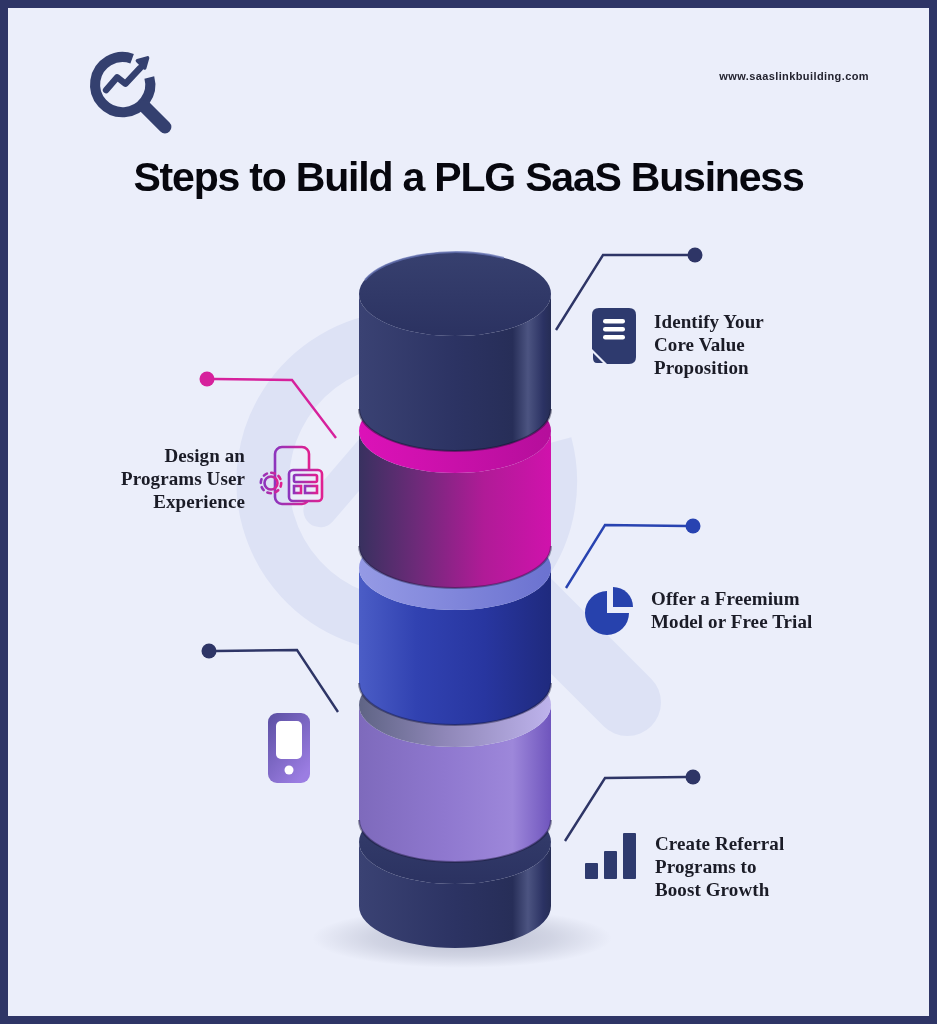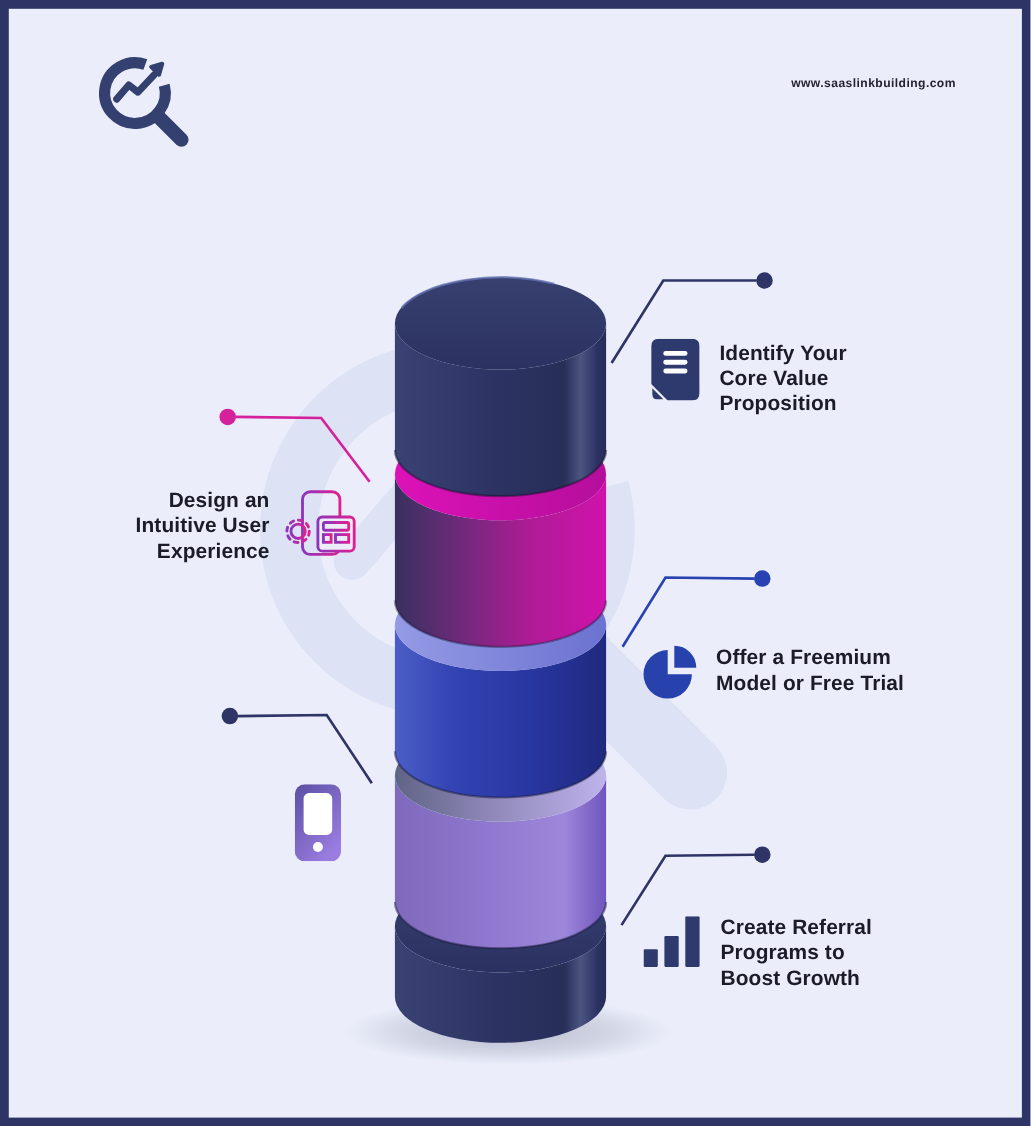--- a/index.html
+++ b/index.html
@@ -12,21 +12,21 @@
   .scene{position:absolute;left:0;top:0;z-index:1;}
   .logo-mark{position:absolute;left:84px;top:46px;width:92px;height:92px;z-index:10;}
   .website{
     position:absolute;top:70px;right:68px;z-index:10;
     font-size:11px;font-weight:700;letter-spacing:.4px;color:#23232f;
   }
   .title{
     position:absolute;left:0;right:0;top:154px;z-index:10;text-align:center;
     font-size:41px;font-weight:700;letter-spacing:-1.2px;color:#07070e;
   }
-  .callout{position:absolute;z-index:10;}
+  .callout{position:absolute;z-index:10;font-family:Liberation Serif, serif;}
   .callout .txt{
     position:absolute;font-size:19px;line-height:23px;font-weight:600;
     color:#1b1c27;white-space:pre-line;letter-spacing:.1px;
   }
   .txt-right{text-align:right;}
   .ic{position:absolute;}
   .c1{left:590px;top:303px;width:250px;height:90px;}
   .c1 .ic{left:2px;top:5px;width:44px;height:56px;}
   .c1 .txt{left:64px;top:7px;}
   .c2{left:95px;top:441px;width:234px;height:78px;}
@@ -168,37 +168,38 @@
       <polyline points="686,777 605,778 565,841" fill="none" stroke="#2e3566" stroke-width="2.4"></polyline>
       <circle cx="693" cy="777" r="7.5" fill="#2e3566"></circle>
     </g>
   </svg>
 
   <svg class="logo-mark" viewBox="0 0 100 100">
     <use href="#logo-shape" color="#34406f"></use>
   </svg>
   <div class="website">www.saaslinkbuilding.com</div>
 
+  <div class="title">Steps to Build a PLG SaaS Business</div>
 
   <div class="callout c1">
     <svg class="ic" viewBox="0 0 44 56">
       <path d="M7,0 H37 Q44,0 44,7 V49 Q44,56 37,56 H15 L0,41 V7 Q0,0 7,0 Z" fill="#2e3a6e"></path>
       <path d="M1,45 L11,55 H5 Q1,55 1,50 Z" fill="#2e3a6e"></path>
       <rect x="11" y="11" width="22" height="4.5" rx="2.2" fill="#ffffff"></rect>
       <rect x="11" y="19" width="22" height="4.5" rx="2.2" fill="#ffffff"></rect>
       <rect x="11" y="27" width="22" height="4.5" rx="2.2" fill="#ffffff"></rect>
     </svg>
     <div class="txt">Identify Your
 Core Value
 Proposition</div>
   </div>
 
   <div class="callout c2">
     <div class="txt txt-right">Design an
-Intuitive User
+Programs User
 Experience</div>
     <svg class="ic" viewBox="0 0 66 66" fill="none" stroke="url(#gStroke)" stroke-width="2.6" stroke-linecap="round">
       <rect x="17" y="2" width="34" height="57" rx="7"></rect>
       <path d="M28,8.5 H40"></path>
       <circle cx="34" cy="53" r="1.8"></circle>
       <circle cx="13" cy="38" r="6.5"></circle>
       <circle cx="13" cy="38" r="10.2" stroke-dasharray="3.6 4.4"></circle>
       <rect x="31" y="25" width="33" height="31" rx="4" fill="#ebeefa"></rect>
       <rect x="36" y="30" width="23" height="7" rx="1.5"></rect>
       <rect x="36" y="41" width="7" height="7"></rect>

